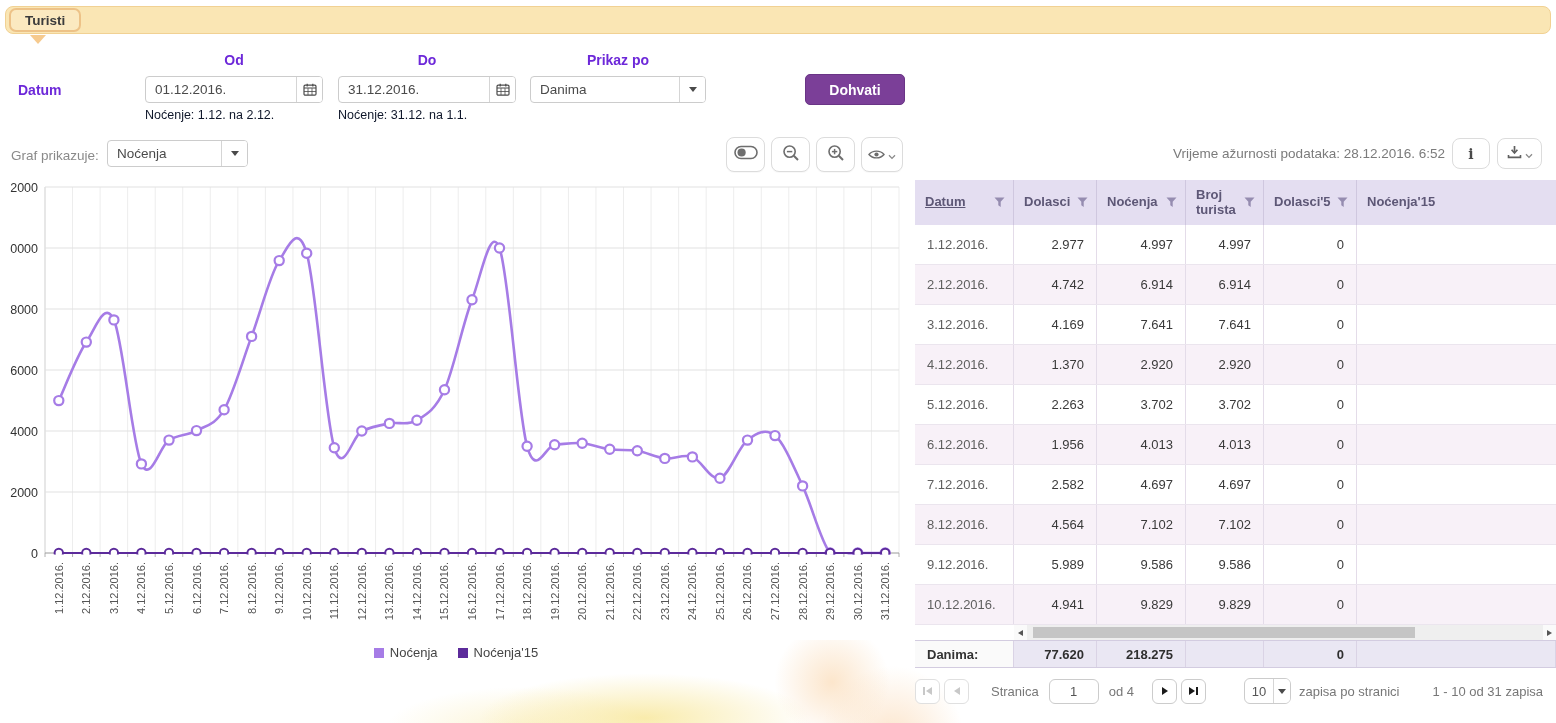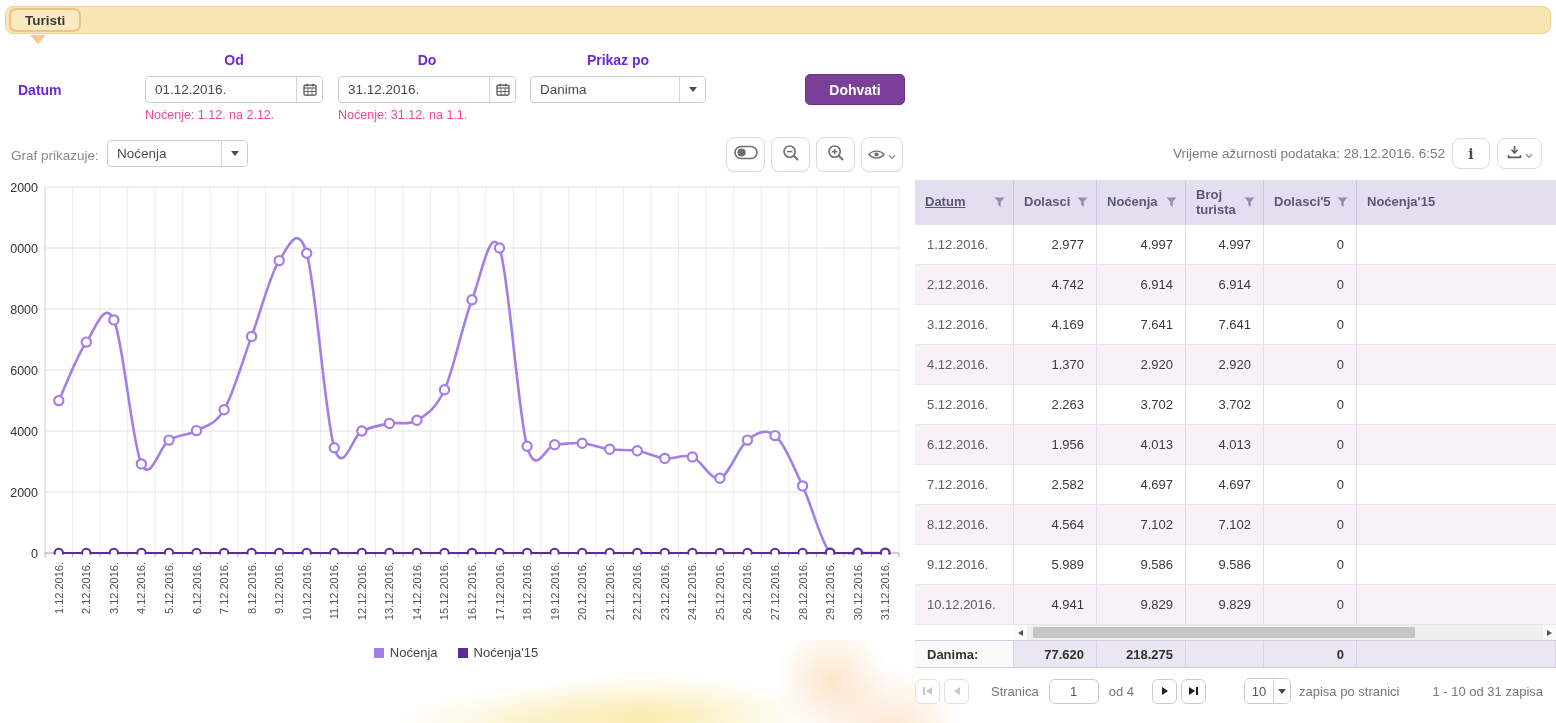--- a/index.html
+++ b/index.html
@@ -21,21 +21,21 @@
             border:1px solid #F1D193; border-radius:8px; }
   .tab-turisti { position:absolute; left:9px; top:8px; height:24px; line-height:22px; padding:0 14px;
             background:#FBE9C0; border:2px solid #EDC287; border-radius:7px;
             font-weight:bold; font-size:13.5px; color:#3b3b3b; }
   .tab-pointer { position:absolute; left:30px; top:35px; width:0; height:0;
             border-left:8px solid transparent; border-right:8px solid transparent;
             border-top:9px solid #F6CA8E; }
 
   
   .flabel { position:absolute; font-weight:bold; color:#6d28d9; font-size:14px; }
-  .hint { position:absolute; font-size:12.5px; color:#ec4899; white-space:nowrap; }
+  .hint { position:absolute; font-size:12.5px; color:#0f172a; white-space:nowrap; }
   .field { position:absolute; height:27px; background:#fff; border:1px solid #CCCCCC; border-radius:4px;
            display:flex; align-items:stretch; font-size:13.5px; color:#4a4a4a; overflow:hidden; }
   .field input { border:none; outline:none; flex:1; padding:0 9px; font:inherit; color:#4a4a4a; min-width:0; background:transparent; }
   .seg { width:26px; border-left:1px solid #D5D5D5; display:flex; align-items:center; justify-content:center; background:#fff; cursor:pointer; }
   .combo .val { flex:1; padding:0 9px; display:flex; align-items:center; white-space:nowrap; overflow:hidden; }
   .tri-down { width:0; height:0; border-left:4px solid transparent; border-right:4px solid transparent; border-top:5px solid #4a4a4a; }
   .btn-primary { position:absolute; left:805px; top:74px; width:100px; height:31px; background:#7B3F98;
            border:1px solid #6A3486; border-radius:5px; color:#fff; font-weight:bold; font-size:14px;
            display:flex; align-items:center; justify-content:center; cursor:pointer; }
 

